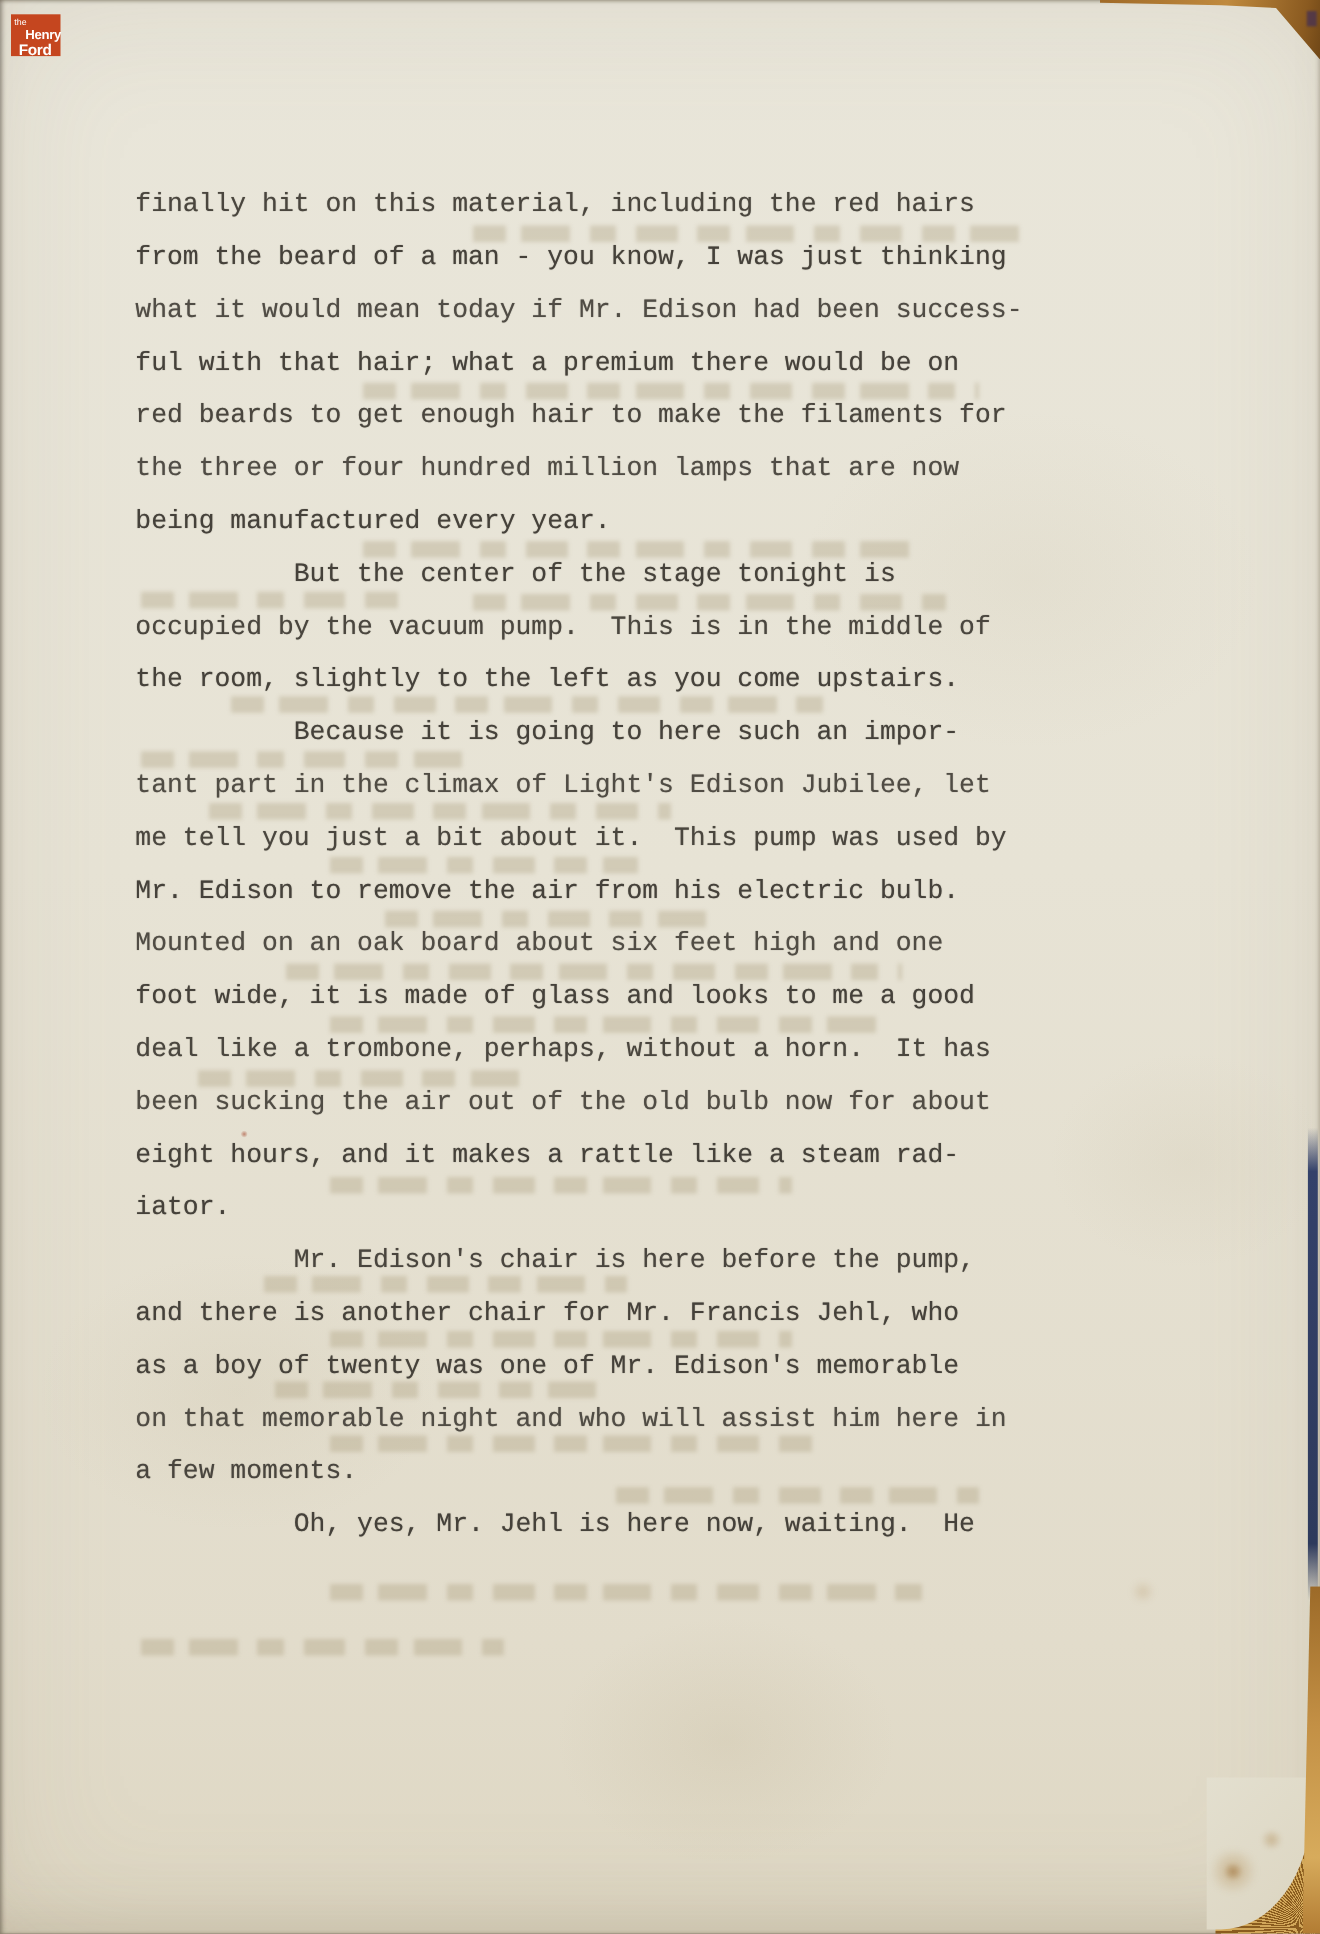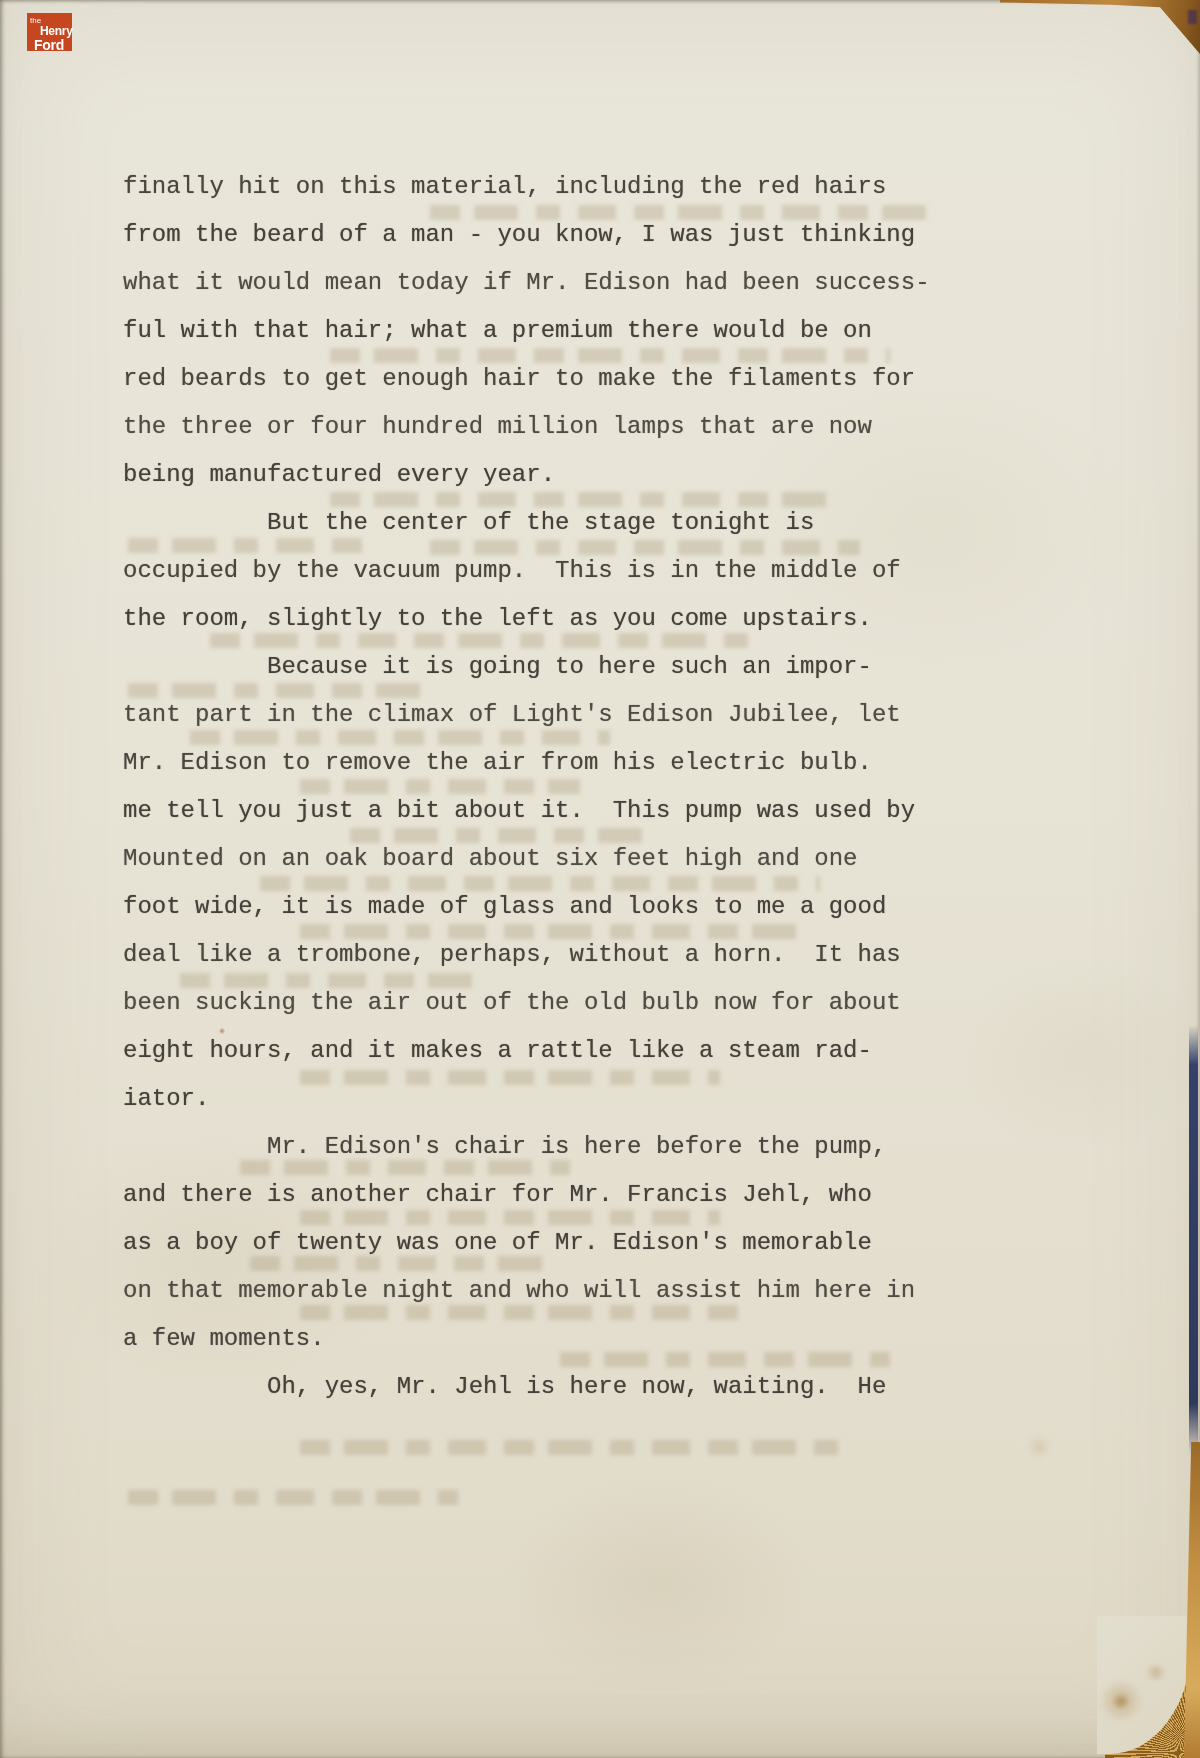--- a/index.html
+++ b/index.html
@@ -16,21 +16,21 @@
   .page::before{ 
     content:"";position:absolute;inset:0;pointer-events:none;
     background:
       radial-gradient(260px 180px at 18% 72%,rgba(188,176,146,.14),transparent 70%),
       radial-gradient(300px 220px at 78% 30%,rgba(196,186,158,.12),transparent 70%),
       radial-gradient(220px 160px at 55% 90%,rgba(180,165,130,.16),transparent 70%),
       radial-gradient(180px 140px at 90% 60%,rgba(190,178,148,.12),transparent 70%);
   }
   
   .logo{
-    position:absolute;left:27px;top:13px;width:45px;height:38px;
+    position:absolute;left:10px;top:13px;width:45px;height:38px;
     background:#c5461f;color:#fff;font-family:"Liberation Sans",sans-serif;
     display:flex;flex-direction:column;justify-content:flex-start;line-height:1;
   }
   .logo .l-the{font-size:8px;font-weight:400;margin:4px 0 0 3px;}
   .logo .l-henry{font-size:12px;font-weight:700;margin:0 0 0 13px;letter-spacing:-.3px;}
   .logo .l-ford{font-size:14px;font-weight:700;margin:1px 0 12px 7px;letter-spacing:-.3px;}
   
   .text-block{
     position:absolute;left:123px;top:163px;width:960px;
     font-size:24px;line-height:48px;color:#45413a;
@@ -109,22 +109,22 @@
     <div class="tline">what it would mean today if Mr. Edison had been success-</div>
     <div class="tline">ful with that hair; what a premium there would be on</div>
     <div class="tline">red beards to get enough hair to make the filaments for</div>
     <div class="tline">the three or four hundred million lamps that are now</div>
     <div class="tline">being manufactured every year.</div>
     <div class="tline">          But the center of the stage tonight is</div>
     <div class="tline">occupied by the vacuum pump.  This is in the middle of</div>
     <div class="tline">the room, slightly to the left as you come upstairs.</div>
     <div class="tline">          Because it is going to here such an impor-</div>
     <div class="tline">tant part in the climax of Light's Edison Jubilee, let</div>
+    <div class="tline">me tell you just a bit about it.  This pump was used by</div>
     <div class="tline">Mr. Edison to remove the air from his electric bulb.</div>
-    <div class="tline">me tell you just a bit about it.  This pump was used by</div>
     <div class="tline">Mounted on an oak board about six feet high and one</div>
     <div class="tline">foot wide, it is made of glass and looks to me a good</div>
     <div class="tline">deal like a trombone, perhaps, without a horn.  It has</div>
     <div class="tline">been sucking the air out of the old bulb now for about</div>
     <div class="tline">eight hours, and it makes a rattle like a steam rad-</div>
     <div class="tline">iator.</div>
     <div class="tline">          Mr. Edison's chair is here before the pump,</div>
     <div class="tline">and there is another chair for Mr. Francis Jehl, who</div>
     <div class="tline">as a boy of twenty was one of Mr. Edison's memorable</div>
     <div class="tline">on that memorable night and who will assist him here in</div>

